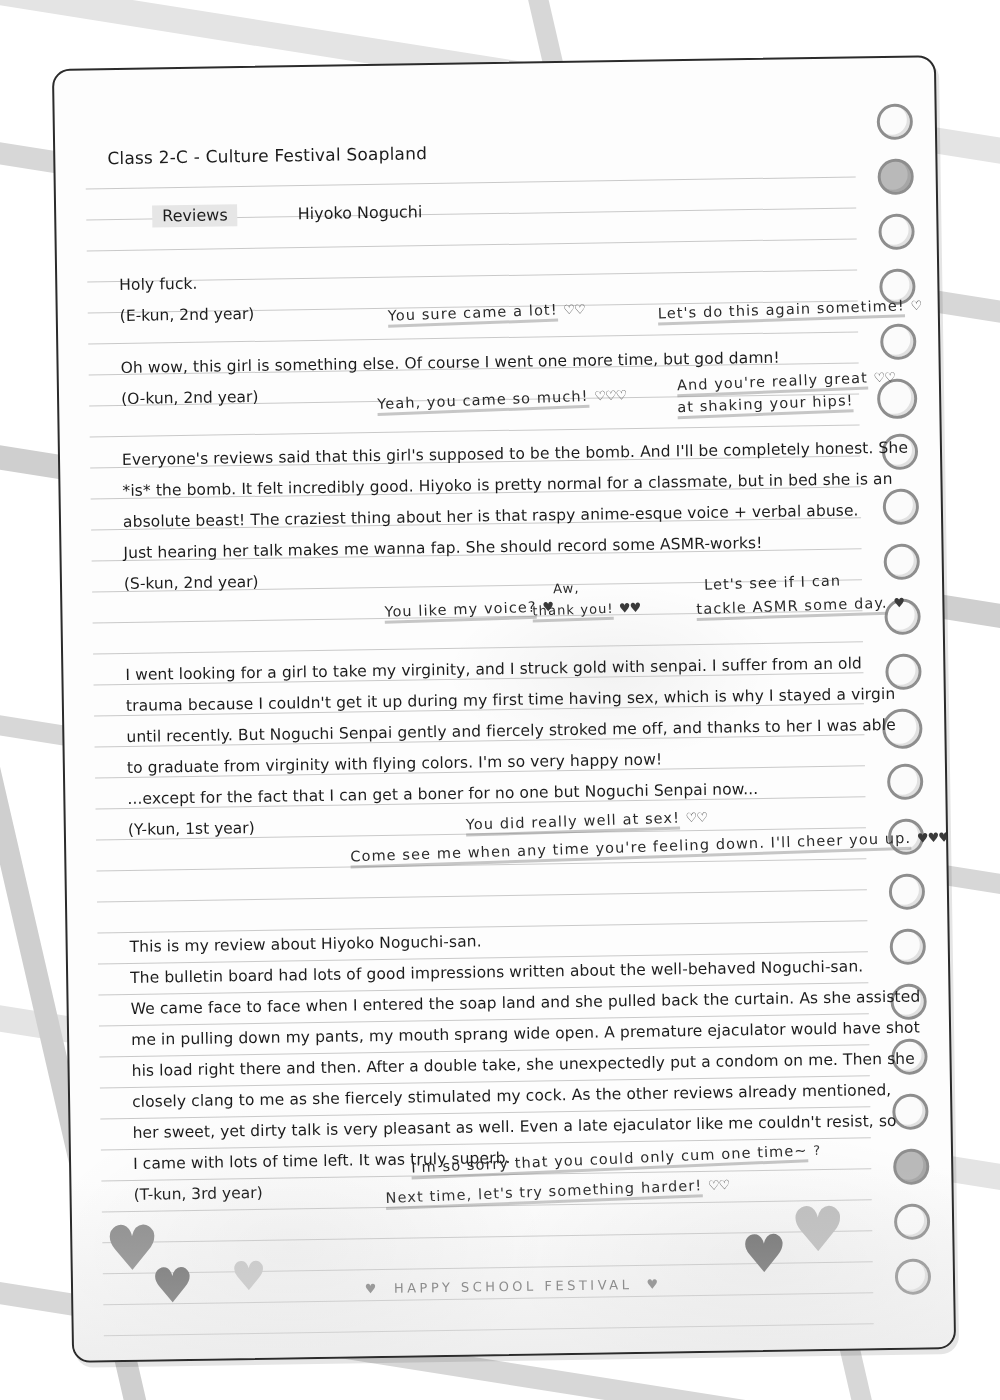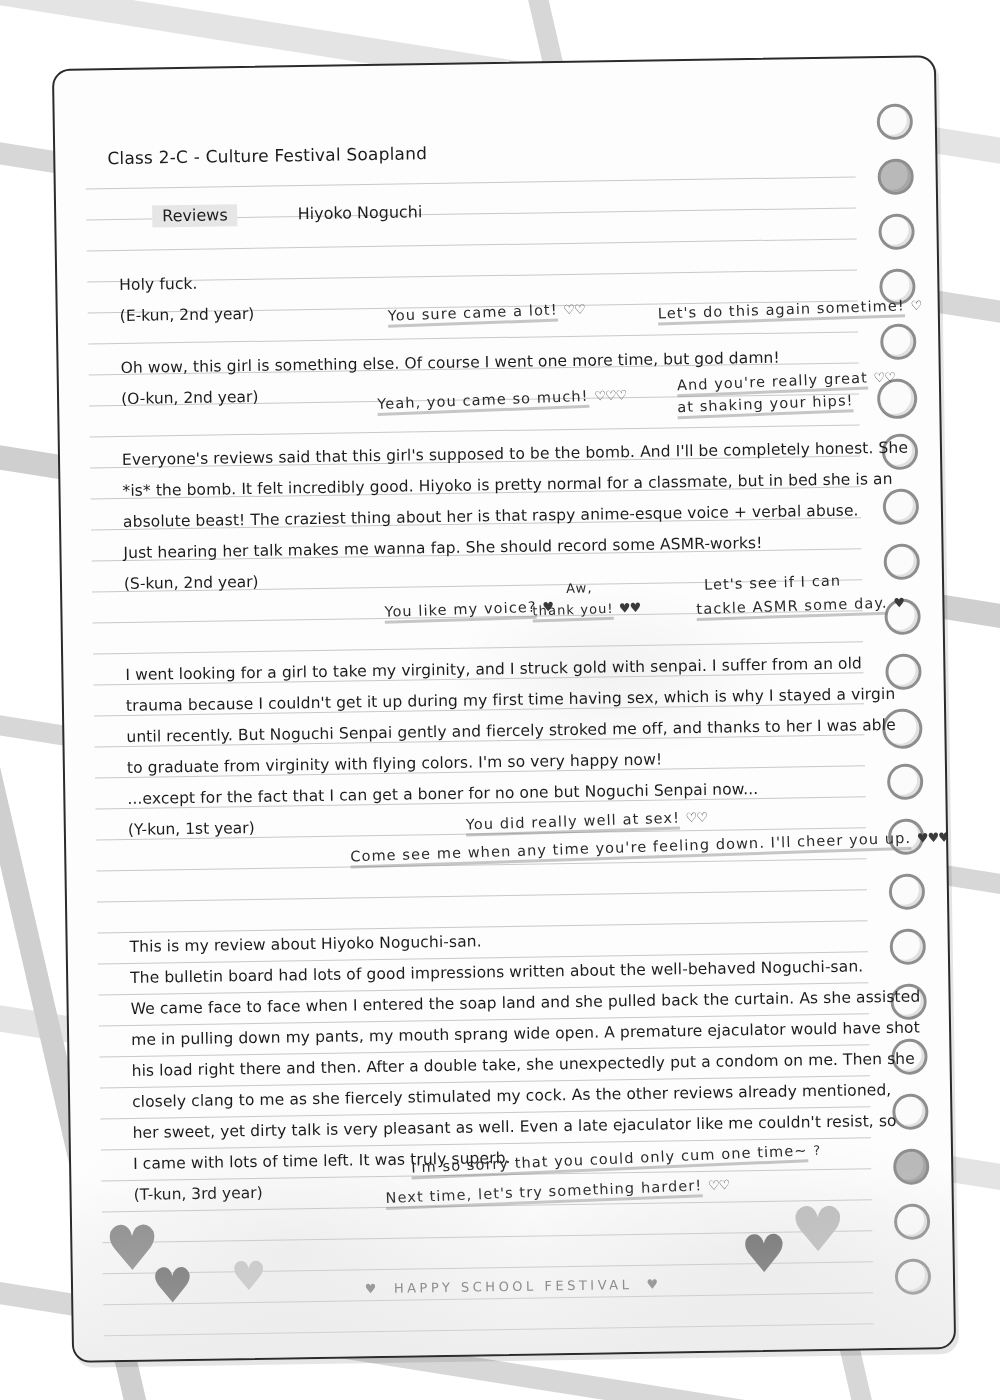--- a/index.html
+++ b/index.html
@@ -306,21 +306,21 @@
         <div class="line">Everyone's reviews said that this girl's supposed to be the bomb. And I'll be completely honest. She</div>
         <div class="line">*is* the bomb. It felt incredibly good. Hiyoko is pretty normal for a classmate, but in bed she is an</div>
         <div class="line">absolute beast! The craziest thing about her is that raspy anime-esque voice + verbal abuse.</div>
         <div class="line">Just hearing her talk makes me wanna fap. She should record some ASMR-works!</div>
         <div class="attrib">(S-kun, 2nd year)</div>
       </div>
       <div class="hand" style="left:270px; top:538px; transform: rotate(-1.0deg);">
         <span class="ul">You like my voice?</span>
         <span class="hearts">♥</span>
       </div>
-      <div class="hand hand-sm" style="left:452px; top:518px; transform: rotate(-1.0deg);">
+      <div class="hand hand-sm" style="left:439px; top:518px; transform: rotate(-1.0deg);">
         <span>Aw,</span>
       </div>
       <div class="hand hand-sm" style="left:418px; top:540px; transform: rotate(-1.0deg);">
         <span class="ul">thank you!</span>
         <span class="hearts">♥♥</span>
       </div>
       <div class="hand" style="left:590px; top:516px; transform: rotate(-1.0deg);">
         <span>Let's see if I can</span>
       </div>
       <div class="hand" style="left:582px; top:540px; transform: rotate(-1.0deg);">

